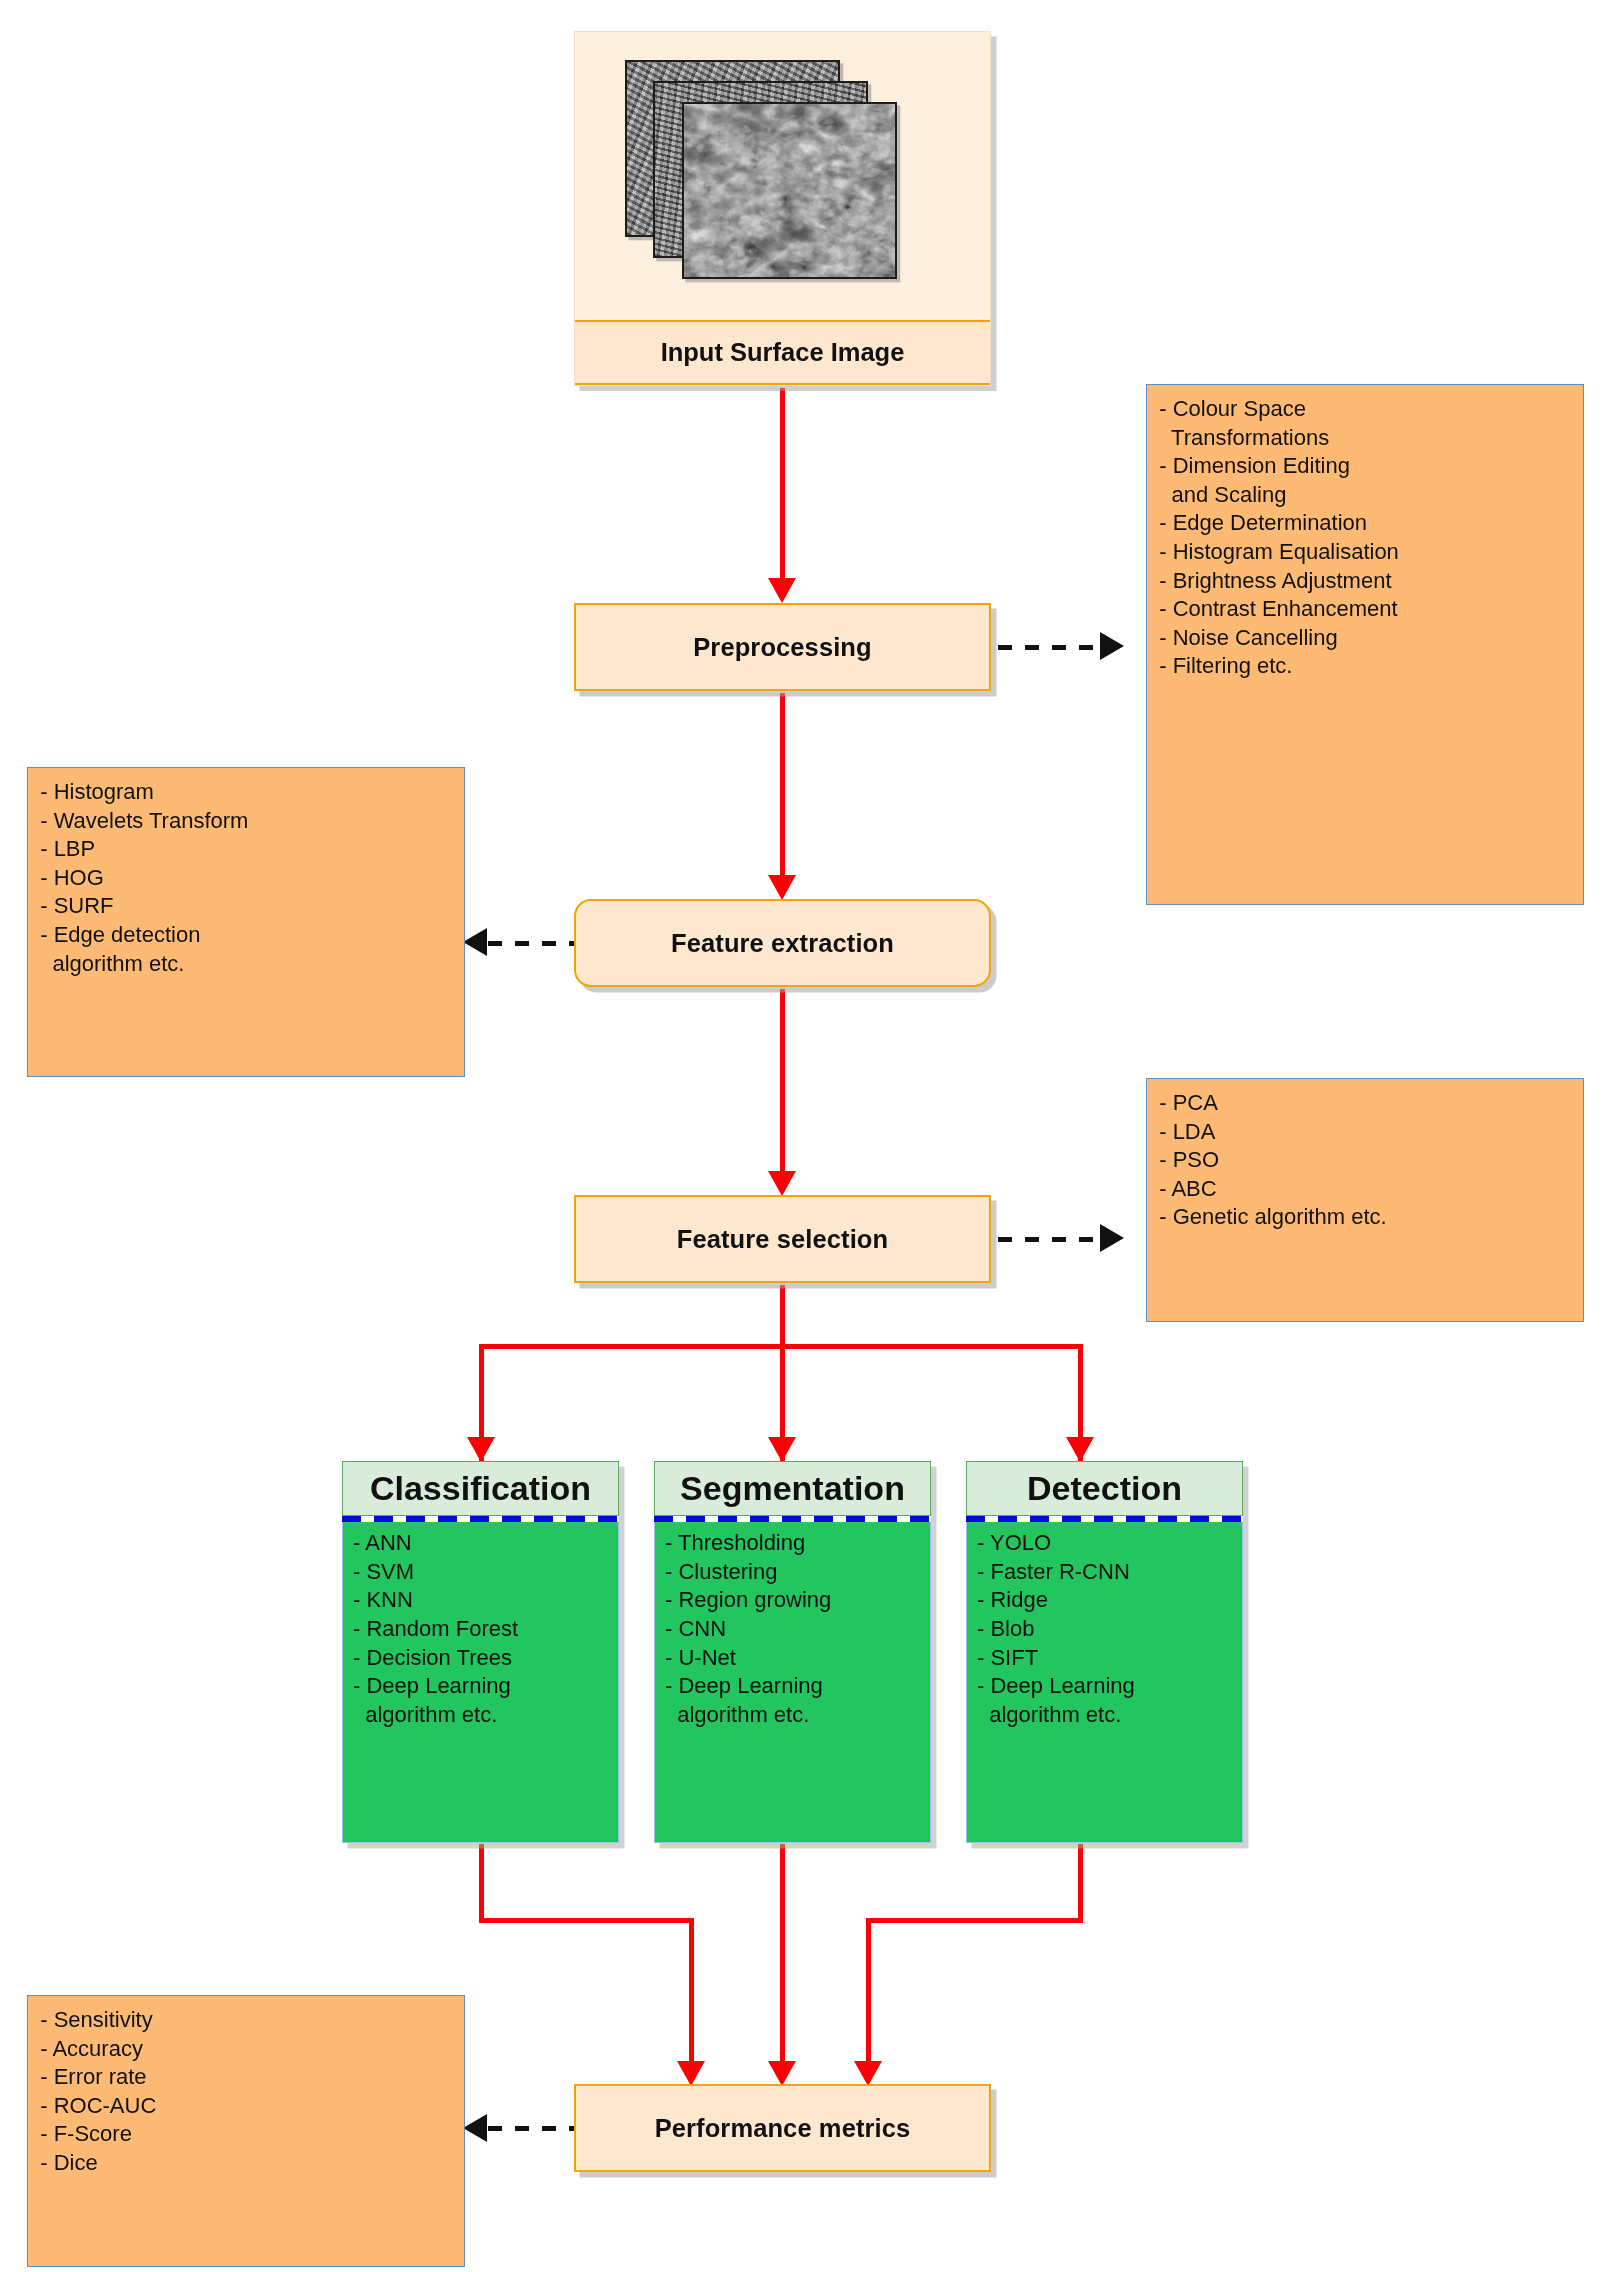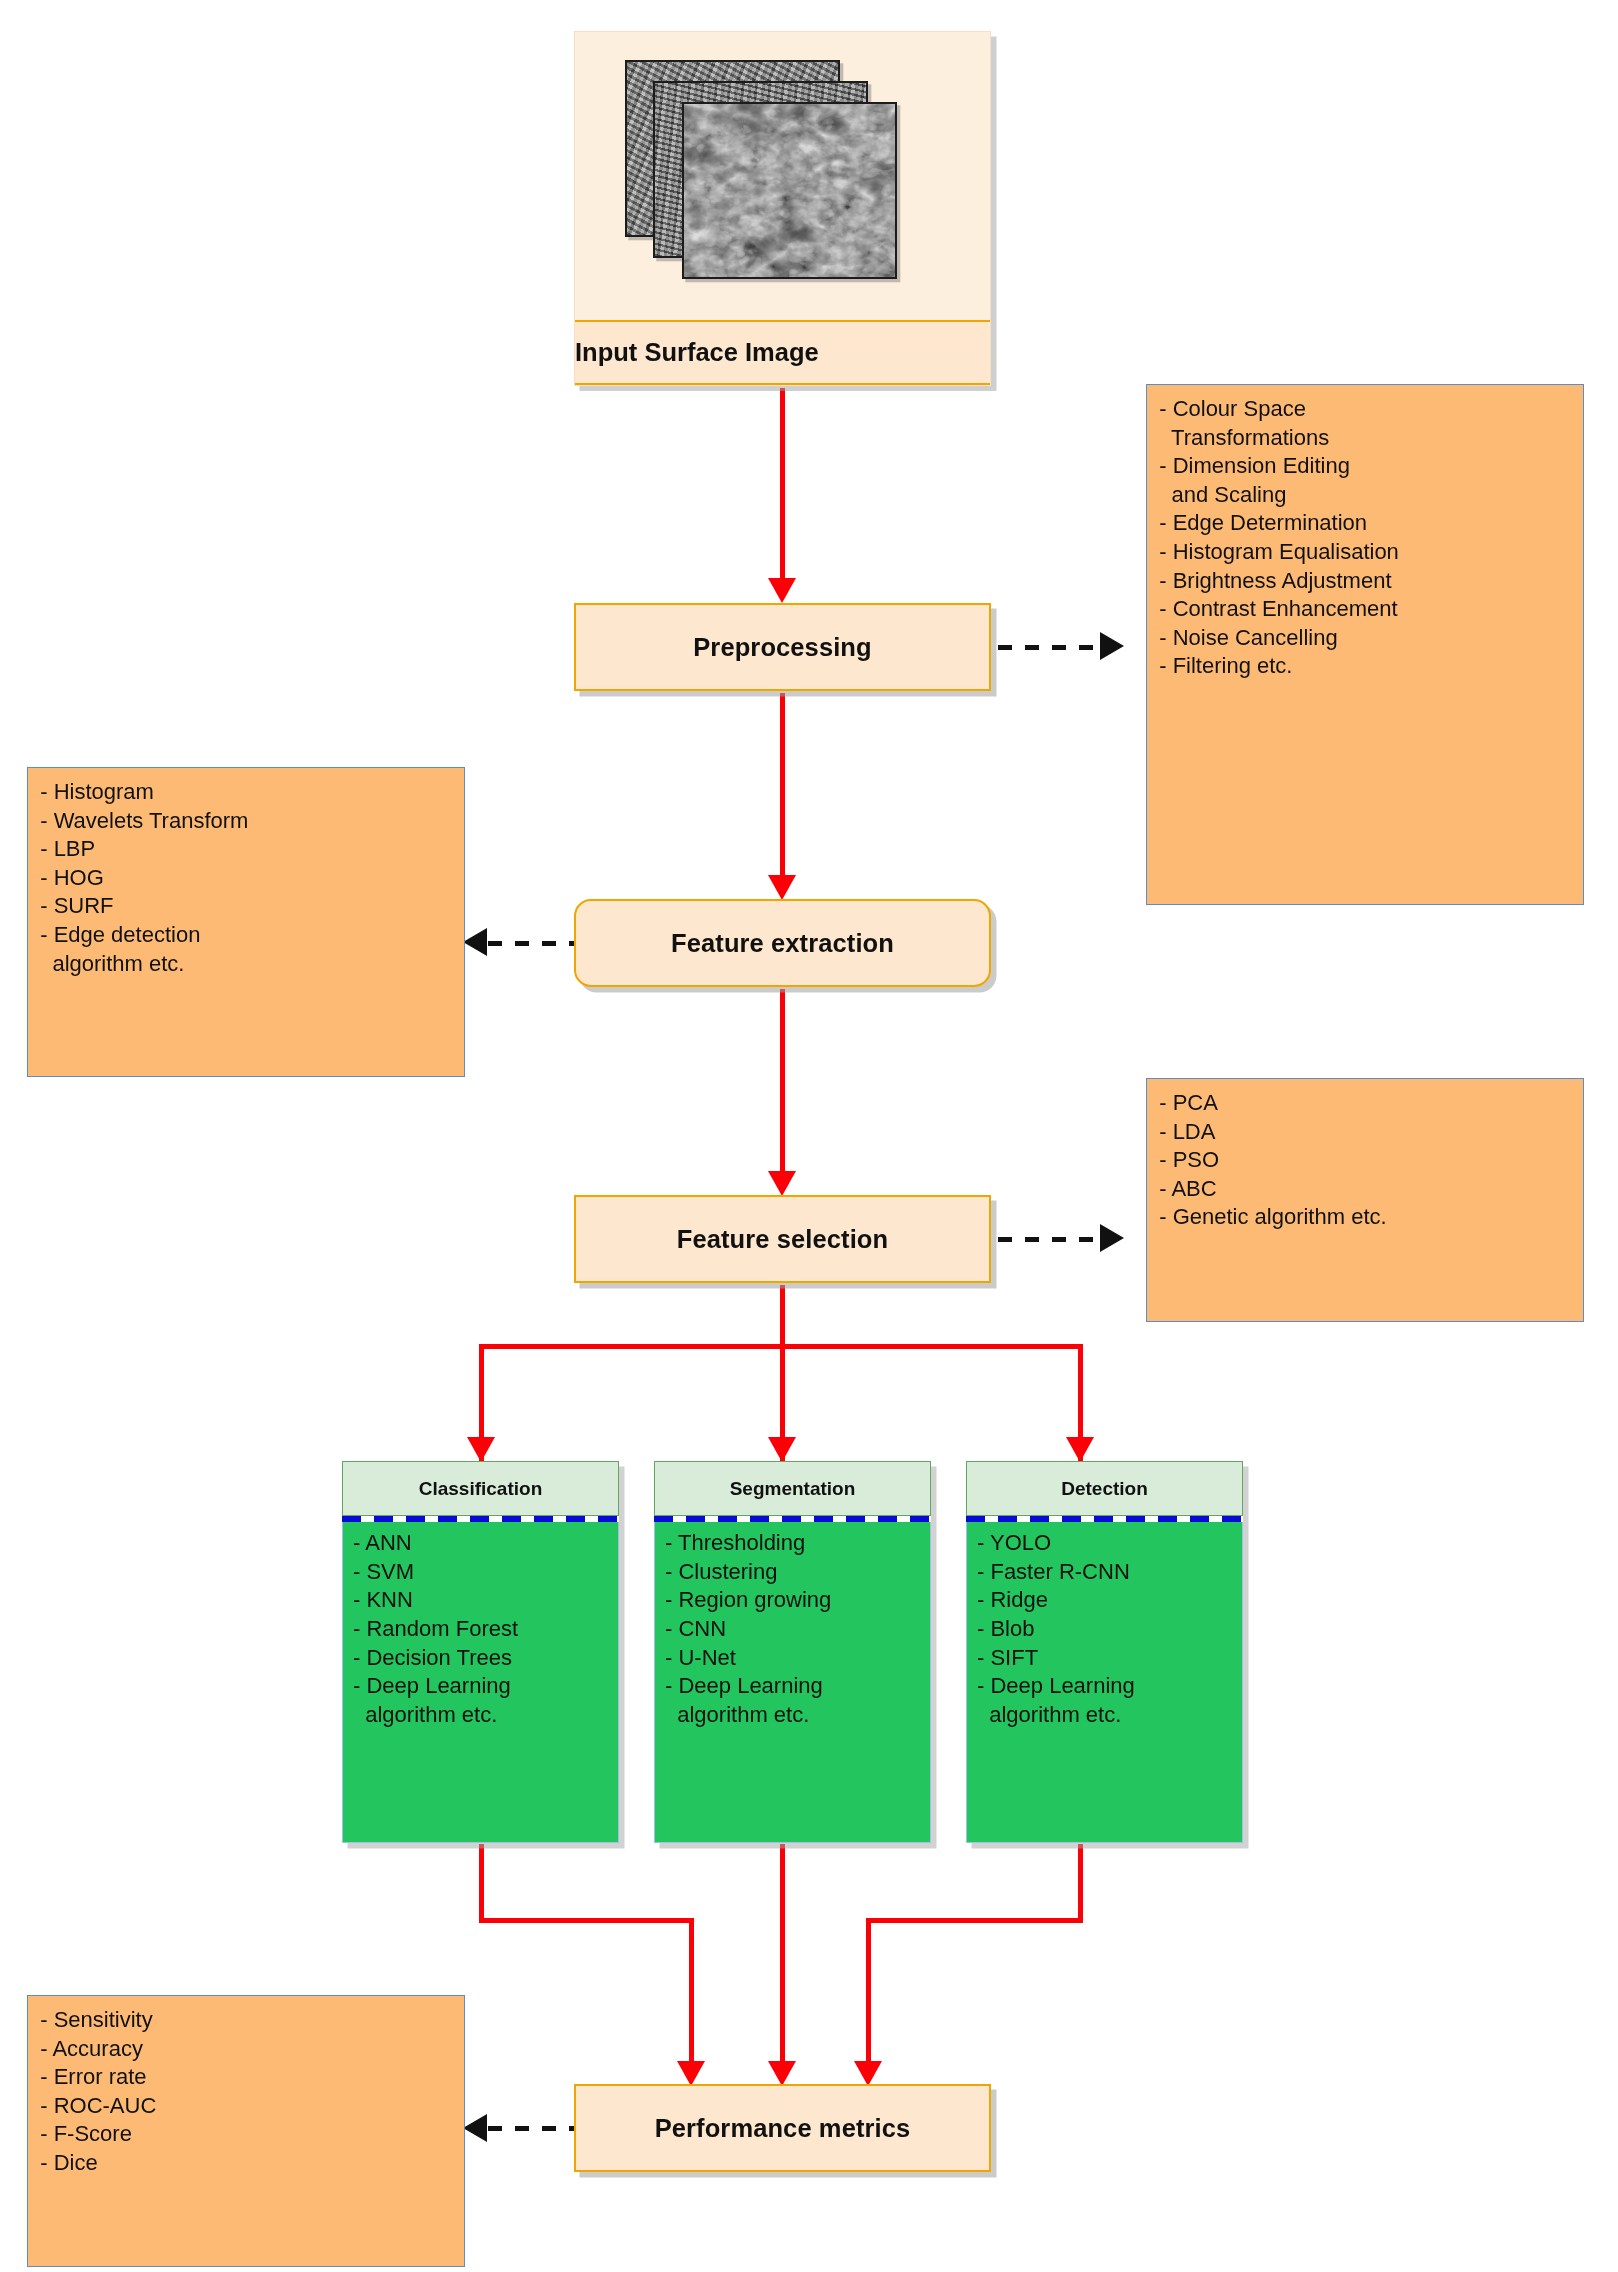--- a/index.html
+++ b/index.html
@@ -71,21 +71,21 @@
 
   .input-card .caption-bar {
     position: absolute;
     left: 0; right: 0; bottom: 0;
     height: 61px;
     background: #FDE7CE;
     border-top: 2.8px solid #F0A500;
     border-bottom: 2.8px solid #F0A500;
     display: flex;
     align-items: center;
-    justify-content: flex-start;
+    justify-content: center;
   }
   .input-card .caption-bar .label {
     font-size: 25.5px;
     font-weight: bold;
     color: #111111;
     white-space: nowrap;
   }
 
   
   .list-box {
@@ -111,21 +111,21 @@
   .task-panel .hdr {
     background: #D9ECD9;
     border: 1.7px solid #5FA85F;
     height: 55px;
     display: flex;
     align-items: center;
     justify-content: center;
     box-sizing: border-box;
   }
   .task-panel .hdr .label {
-    font-size: 19px;
+    font-size: 34px;
     font-weight: bold;
     color: #111111;
     white-space: nowrap;
   }
   .task-panel .divider {
     height: 5.5px;
     background:
       repeating-linear-gradient(to right,#0a0ad8 0 19px, rgba(0,0,0,0) 19px 32px);
   }
   .task-panel .body {

